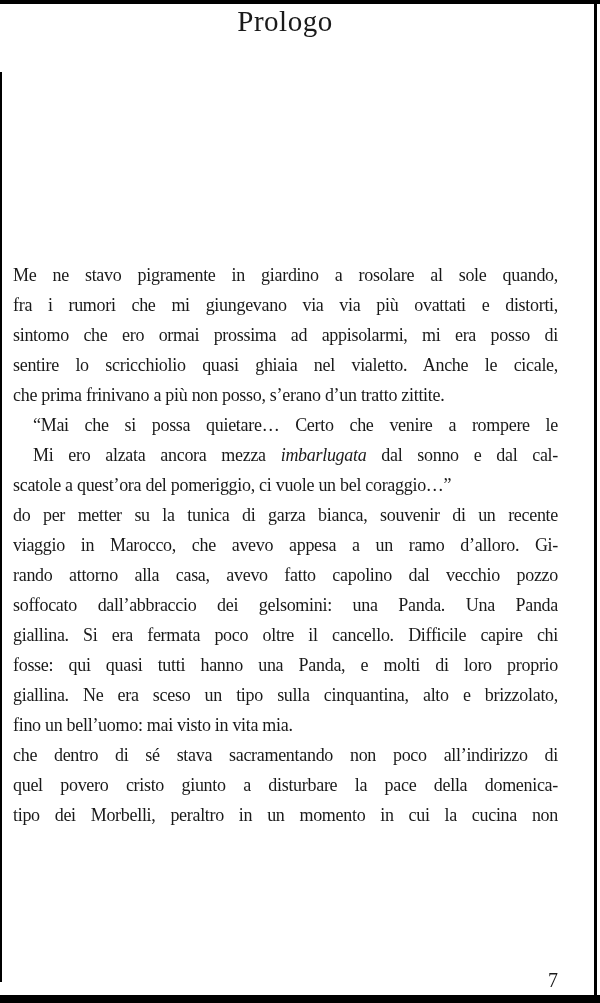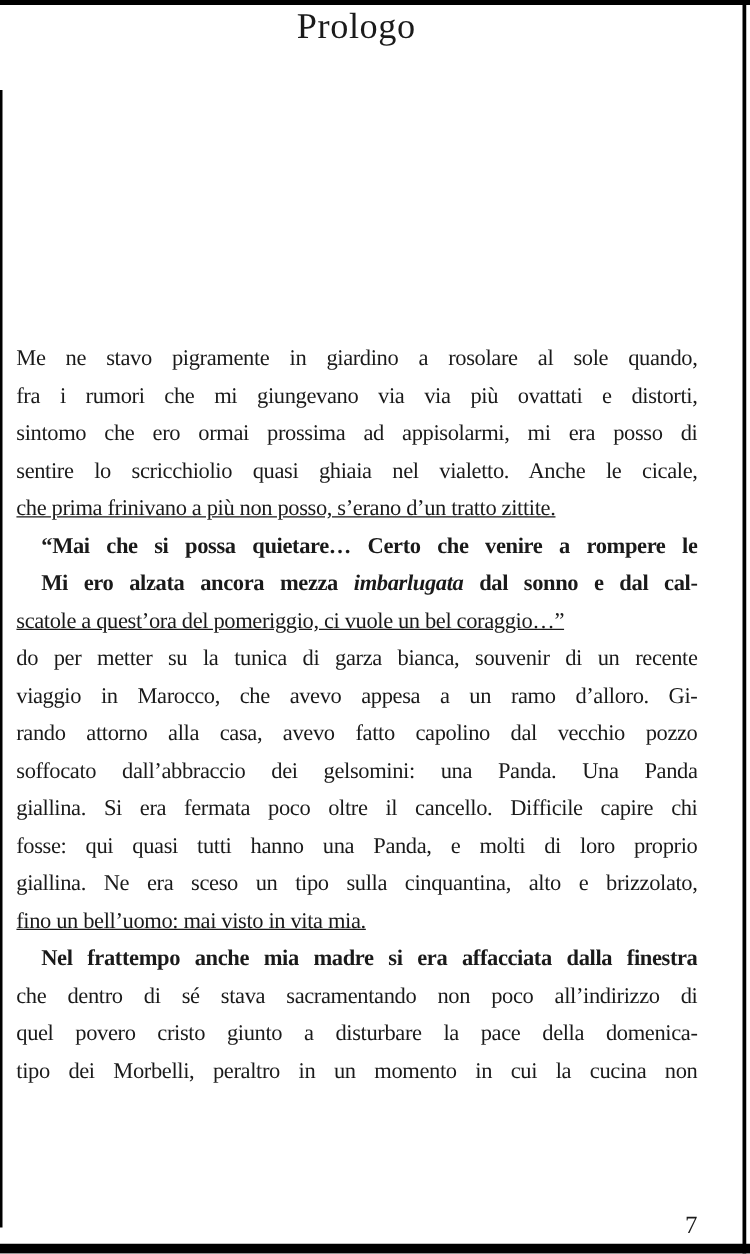--- a/index.html
+++ b/index.html
@@ -38,35 +38,35 @@
   }
   .chapter-title {
     position: absolute; top: 5px; left: 0;
     width: 570px; margin: 0;
     text-align: center;
     font-size: 29px;
     font-weight: normal;
     letter-spacing: 0.5px;
   }
   .body-text {
-    position: absolute; top: 271px; left: 13px;
+    position: absolute; top: 260px; left: 13px;
     width: 545px;
   }
   .line {
     height: 30px;
     line-height: 30px;
     font-size: 18px;
     letter-spacing: -0.3px;
     text-align: justify;
     text-align-last: justify;
     overflow: hidden;
     white-space: normal;
   }
-  .line.indent { text-indent: 20px; font-weight: bold; }
-  .line.para-end { text-align-last: left; text-decoration: underline; }
+  .line.indent { text-indent: 20px; }
+  .line.para-end { text-align-last: left; }
   .em { font-style: italic; }
   .page-number {
     position: absolute; top: 969px; left: 13px;
     width: 545px;
     text-align: right;
     font-size: 20px;
   }
 </style>
 </head>
 <body>
@@ -89,20 +89,19 @@
       <div class="line indent"><span>Mi ero alzata ancora mezza </span><span class="em">imbarlugata</span><span> dal sonno e dal cal-</span></div>
       <div class="line para-end"><span>scatole a quest’ora del pomeriggio, ci vuole un bel coraggio…”</span></div>
       <div class="line"><span>do per metter su la tunica di garza bianca, souvenir di un recente</span></div>
       <div class="line"><span>viaggio in Marocco, che avevo appesa a un ramo d’alloro. Gi-</span></div>
       <div class="line"><span>rando attorno alla casa, avevo fatto capolino dal vecchio pozzo</span></div>
       <div class="line"><span>soffocato dall’abbraccio dei gelsomini: una Panda. Una Panda</span></div>
       <div class="line"><span>giallina. Si era fermata poco oltre il cancello. Difficile capire chi</span></div>
       <div class="line"><span>fosse: qui quasi tutti hanno una Panda, e molti di loro proprio</span></div>
       <div class="line"><span>giallina. Ne era sceso un tipo sulla cinquantina, alto e brizzolato,</span></div>
       <div class="line para-end"><span>fino un bell’uomo: mai visto in vita mia.</span></div>
-      <div class="line indent"><span>Nel frattempo anche mia madre si era affacciata dalla finestra</span></div>
       <div class="line"><span>che dentro di sé stava sacramentando non poco all’indirizzo di</span></div>
       <div class="line"><span>quel povero cristo giunto a disturbare la pace della domenica-</span></div>
       <div class="line"><span>tipo dei Morbelli, peraltro in un momento in cui la cucina non</span></div>
     </div>
 
   <div class="page-number">7</div>
 </div>
 
 </body></html>

